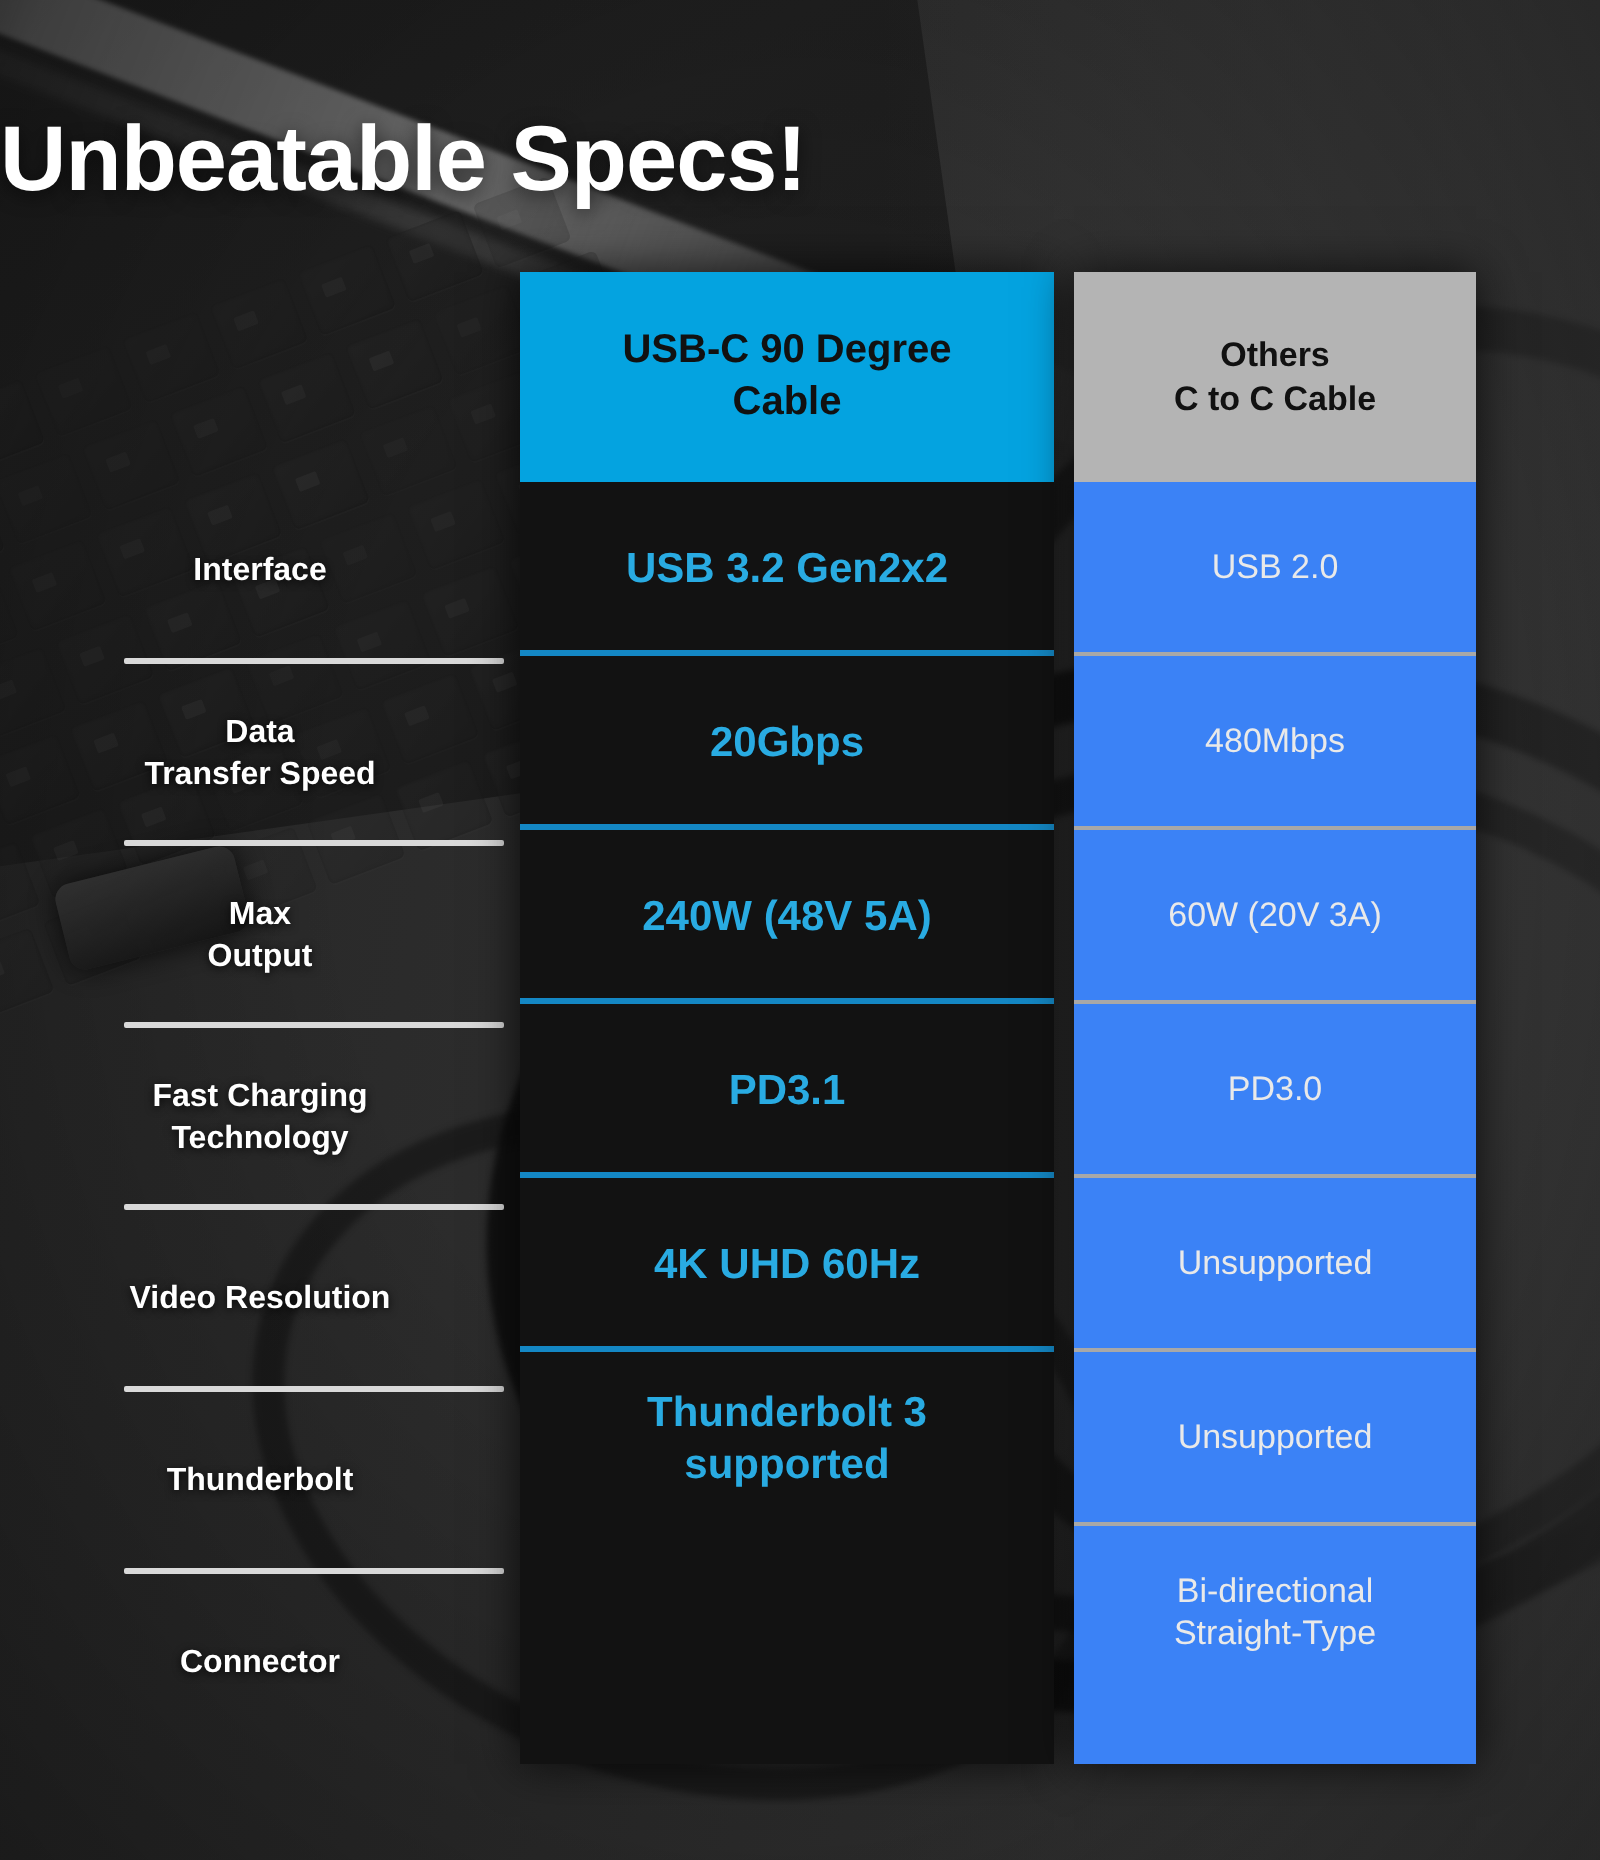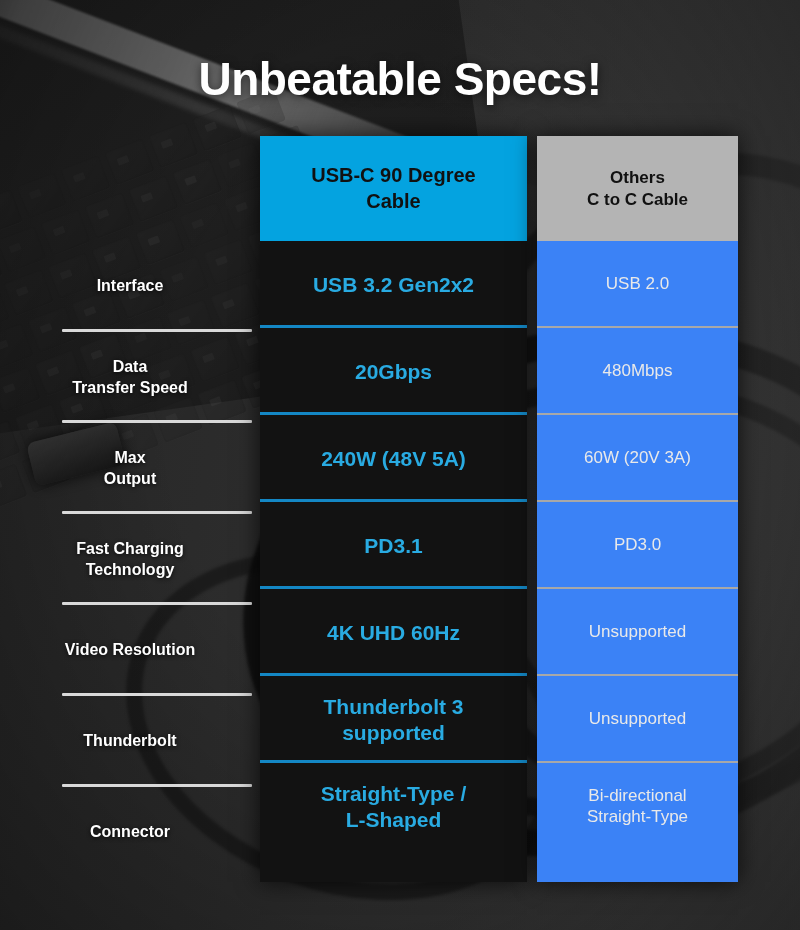--- a/index.html
+++ b/index.html
@@ -77,21 +77,21 @@
     position:absolute;inset:0;
     background:radial-gradient(ellipse at 50% 45%,rgba(0,0,0,0) 40%,rgba(0,0,0,.35) 100%);
   }
   .bg-rightwash{
     position:absolute;right:0;top:0;width:360px;height:930px;
     background:linear-gradient(90deg,rgba(62,62,62,0),rgba(62,62,62,.55));
   }
 
   
   .title{
-    position:absolute;left:0;top:52px;width:800px;text-align:center;
+    position:absolute;left:0;top:52px;width:800px;text-align:left;
     color:#ffffff;font-size:46px;font-weight:bold;letter-spacing:-0.5px;
     text-shadow:0 2px 10px rgba(0,0,0,.6);
     z-index:5;
   }
 
   
   .table{position:absolute;left:0;top:0;width:800px;height:930px;z-index:4;}
 
   .col-hl{
     position:absolute;left:260px;top:136px;width:267px;height:746px;
@@ -310,26 +310,20 @@
             </div>
             <span class="sep"></span>
           </div>
           <div class="cell hl">
             <div>
               <div>Thunderbolt 3</div>
               <div>supported</div>
             </div>
             <span class="sep"></span>
           </div>
-          <div class="cell hl">
-            <div>
-              <div>Straight-Type /</div>
-              <div>L-Shaped</div>
-            </div>
-          </div>
         </div>
     </div>
 
     <div class="col-oth">
       <div class="hdr hdr-oth">
         <div>
           <div>Others</div>
           <div>C to C  Cable</div>
         </div>
       </div>

